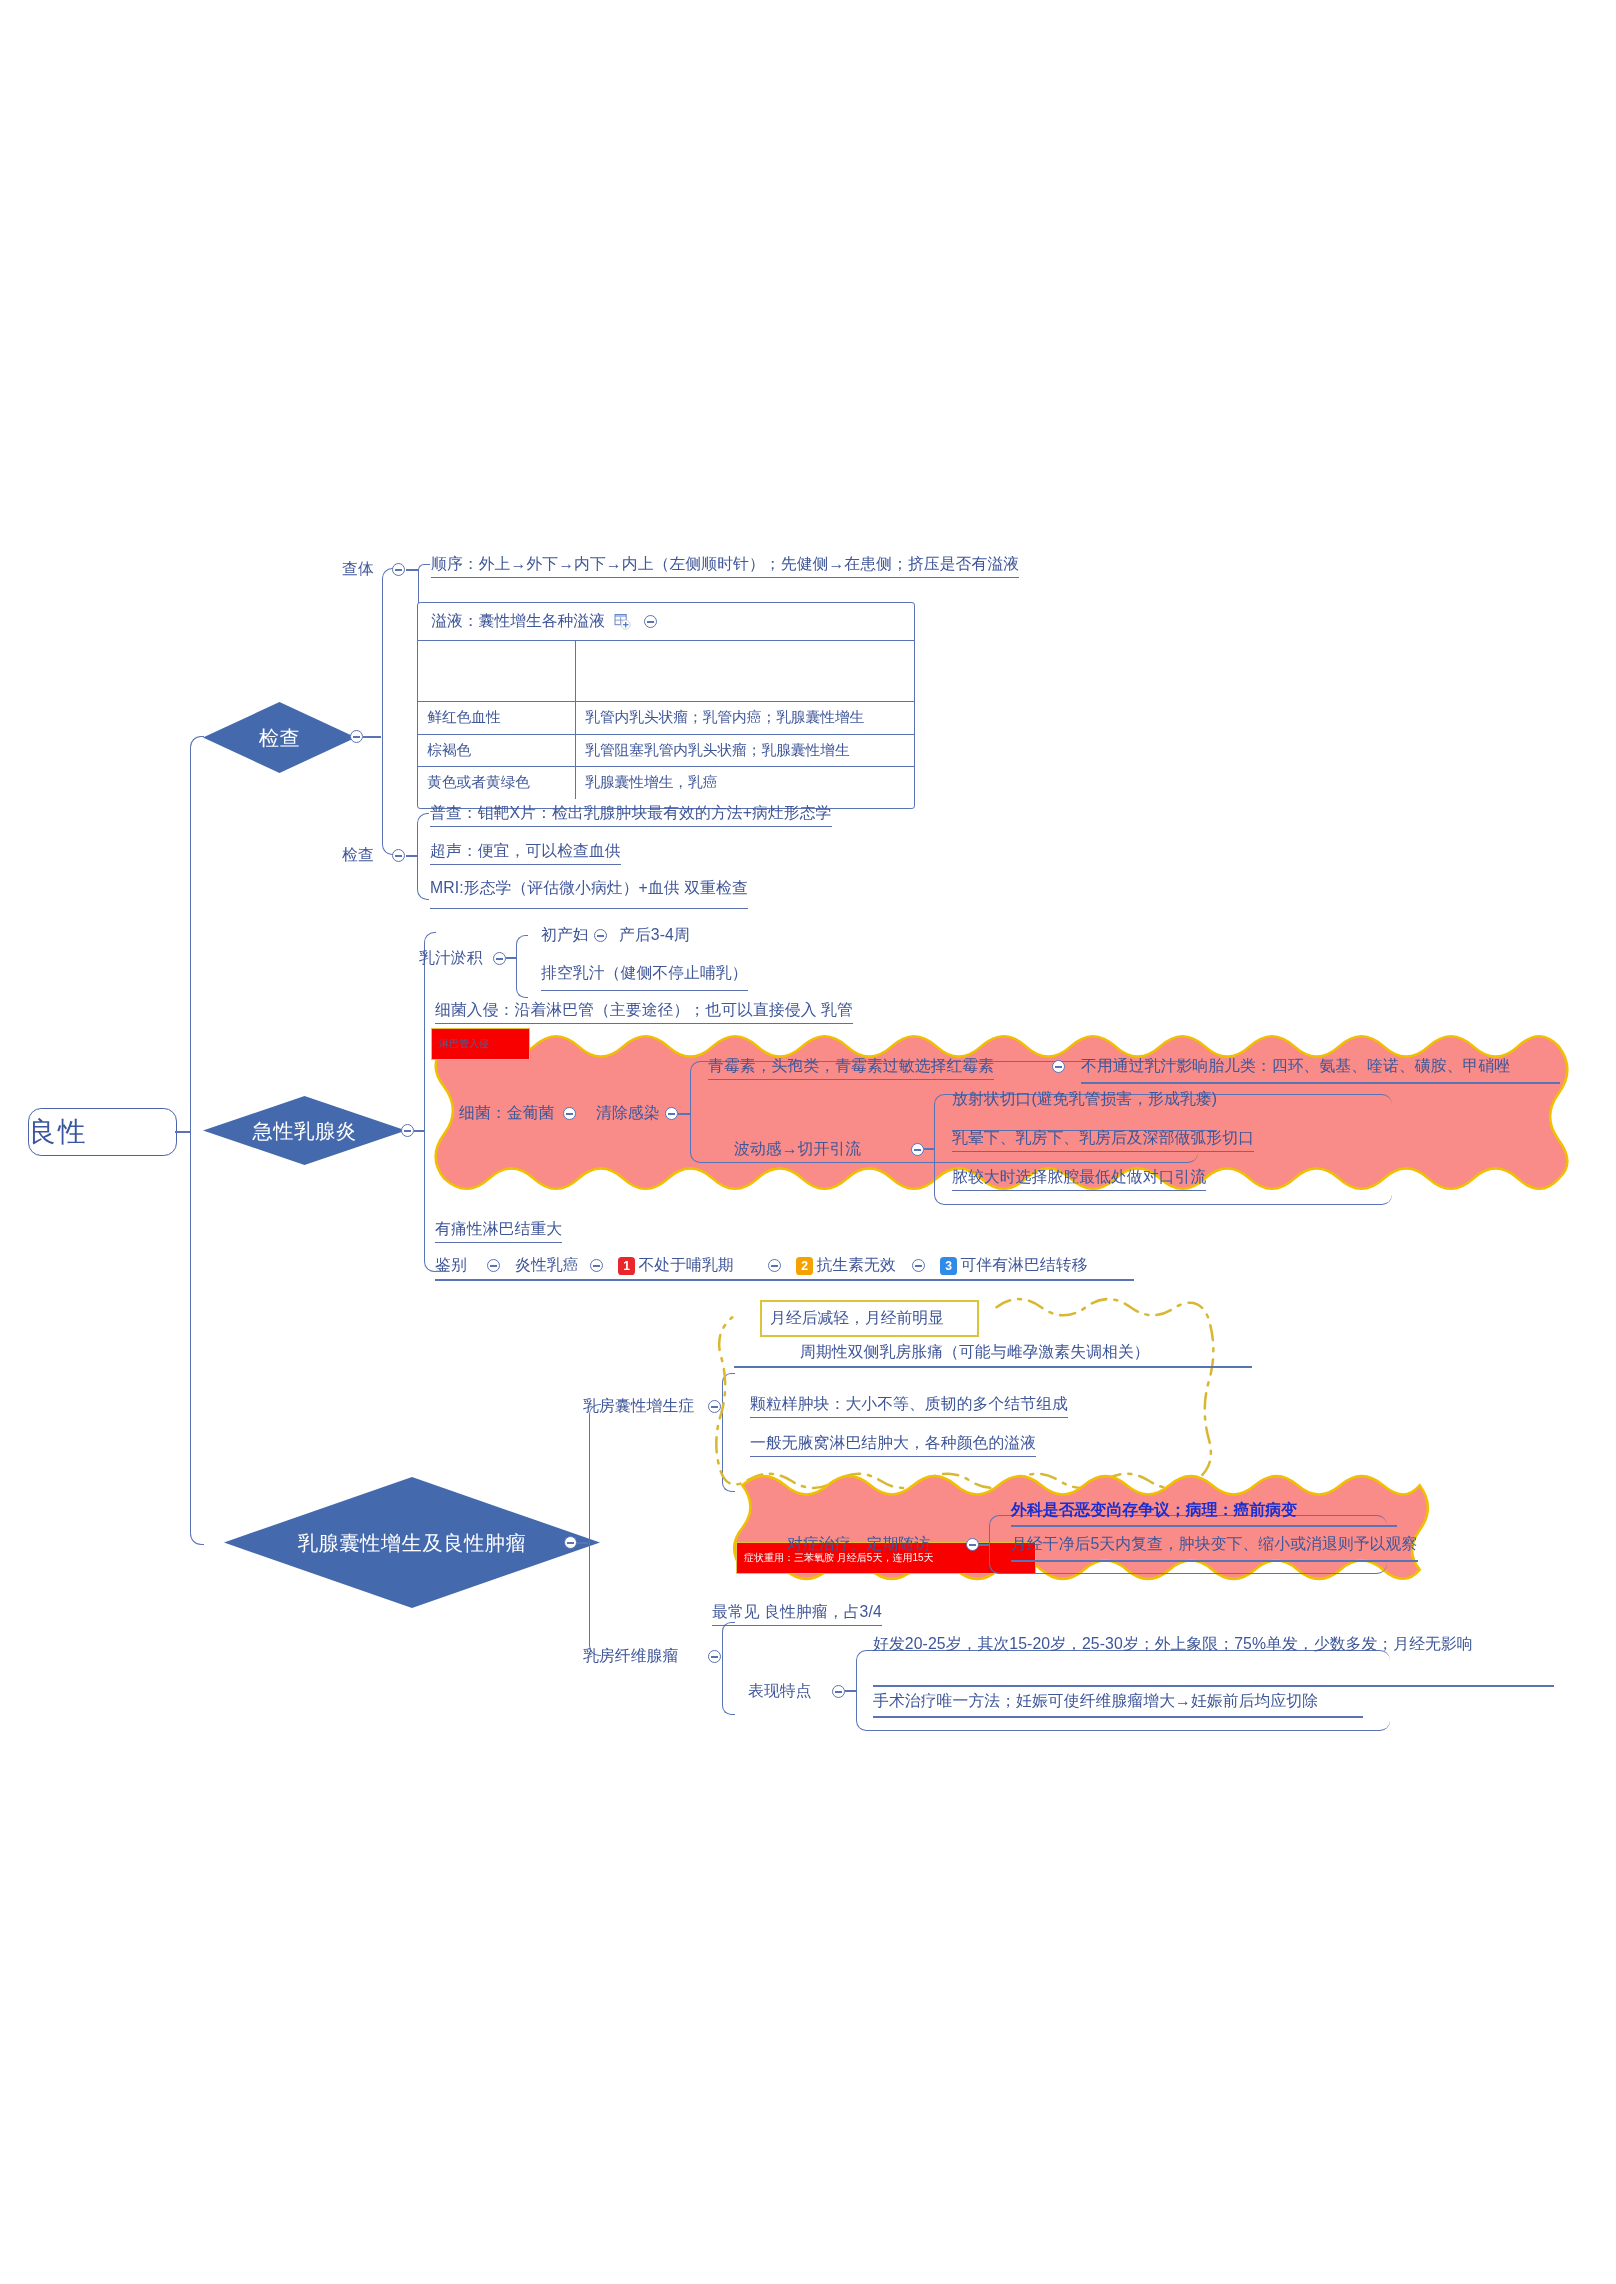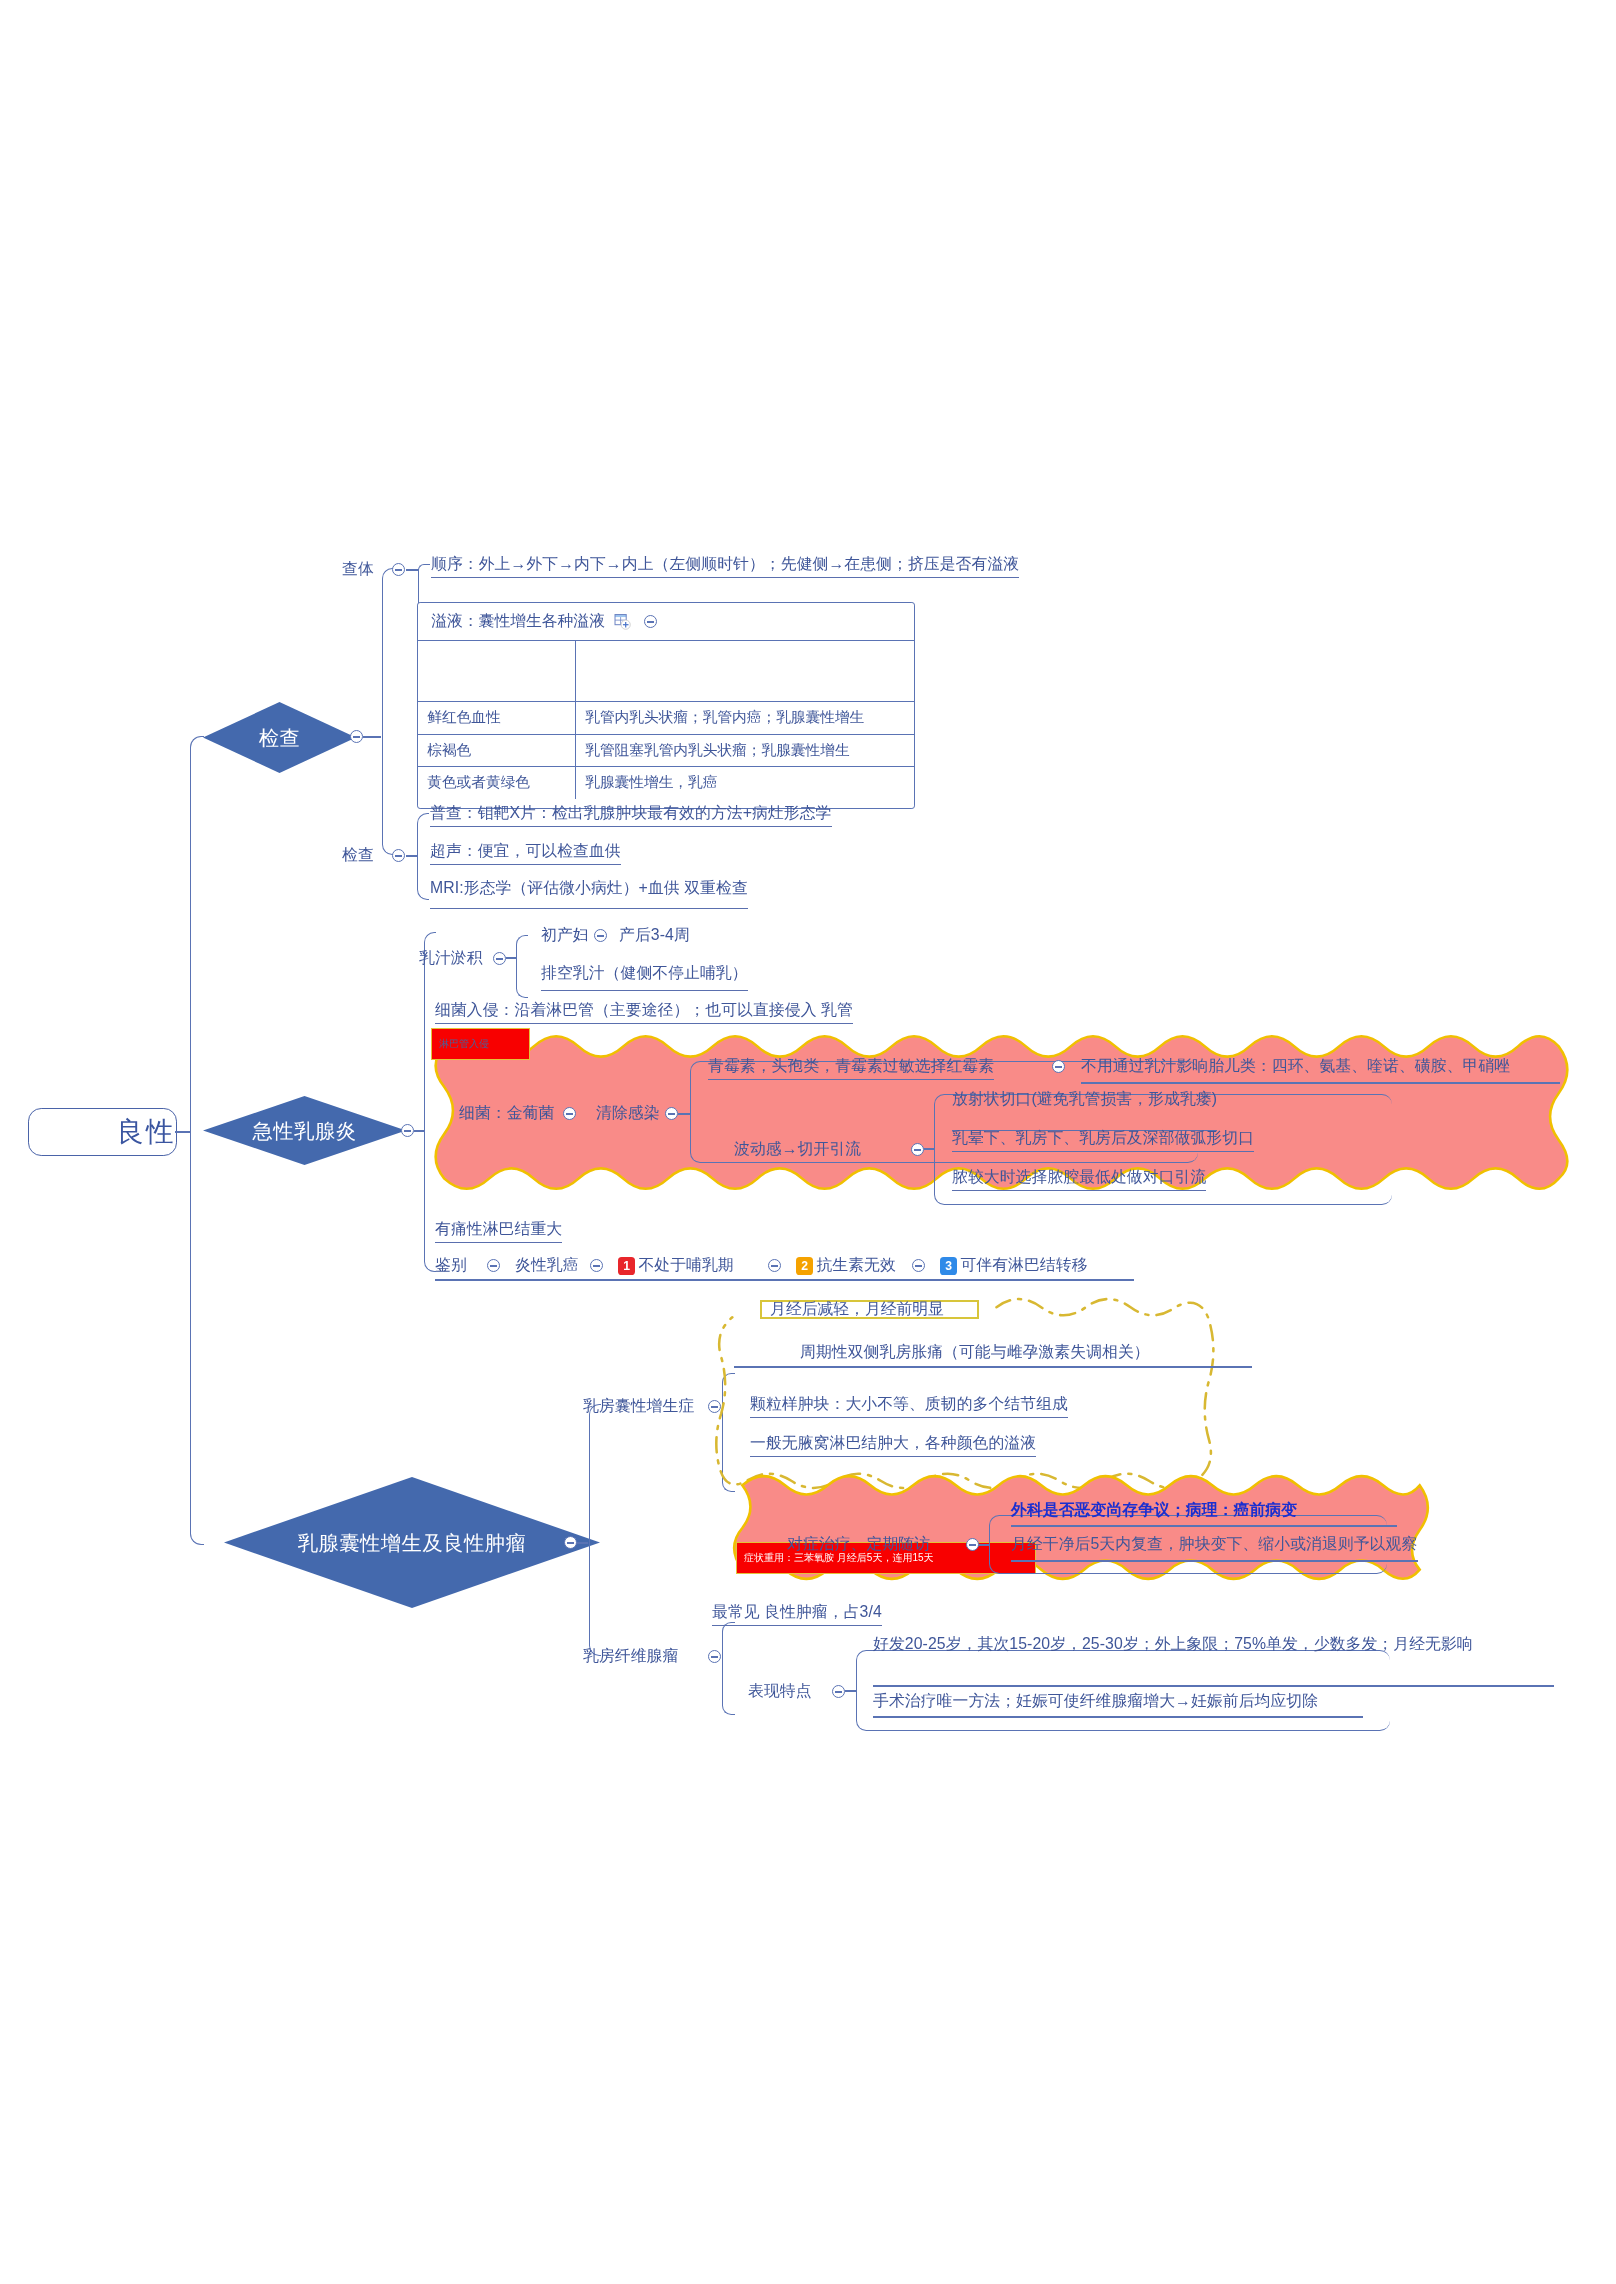--- a/index.html
+++ b/index.html
@@ -25,21 +25,21 @@
     letter-spacing:0.1px;
   }
   .txt.wrap{white-space:normal;}
   .ul{border-bottom:1.5px solid #5a6fae;}
   
   .root-box{
     position:absolute;
     border:1.5px solid #4a63a8;
     border-radius:13.2px;
     background:#fff;
-    display:flex;align-items:center;justify-content:flex-end;
+    display:flex;align-items:center;justify-content:flex-start;
     color:#3a55a0;
     font-size:27.5px;
     letter-spacing:2px;
   }
   
   .diamond{
     position:absolute;
     background:#4469ad;
     display:flex;align-items:center;justify-content:center;
     color:#ffffff;
@@ -353,21 +353,21 @@
                Q 960 -2 978 48
                Q 996 110 978 170 Q 962 226 978 284 Q 994 340 948 368
                Q 904 394 860 366 Q 816 338 772 366 Q 728 394 684 366
                Q 640 338 596 366 Q 552 394 508 366 Q 464 338 420 366
                Q 376 394 332 366 Q 288 338 244 366 Q 200 394 156 366
                Q 112 338 68 366 Q 30 388 16 344
                Q 0 290 18 234 Q 34 178 18 122 Q 4 74 40 44" fill="none" stroke="#d8b832" stroke-width="5" stroke-dasharray="30 16 6 16" stroke-linecap="round"></path>
     </svg>
   </div>
 
-  <div class="ybox" style="left:760px;top:1300px;width:219px;height:19px;">
+  <div class="ybox" style="left:760px;top:1300px;width:219px;height:37px;">
     <span>月经后减轻，月经前明显</span>
   </div>
 
   <div class="txt" style="left:800px;top:1341px;">周期性双侧乳房胀痛（可能与雌孕激素失调相关）</div>
   <div class="ln lnh" style="left:734px;top:1366px;width:518px;"></div>
 
   <div class="txt ul" style="left:750px;top:1393px;padding-bottom:3.1px;">颗粒样肿块：大小不等、质韧的多个结节组成</div>
   <div class="txt ul" style="left:750px;top:1432px;padding-bottom:3.1px;">一般无腋窝淋巴结肿大，各种颜色的溢液</div>
 
   <div class="scallop" style="left:725px;top:1466px;width:712px;height:123px;">

